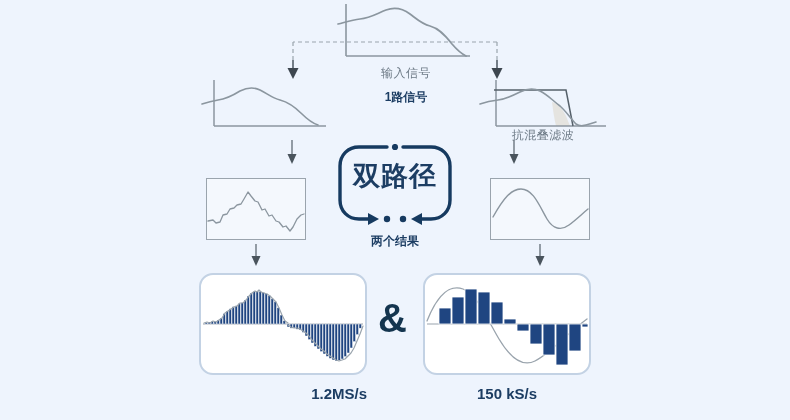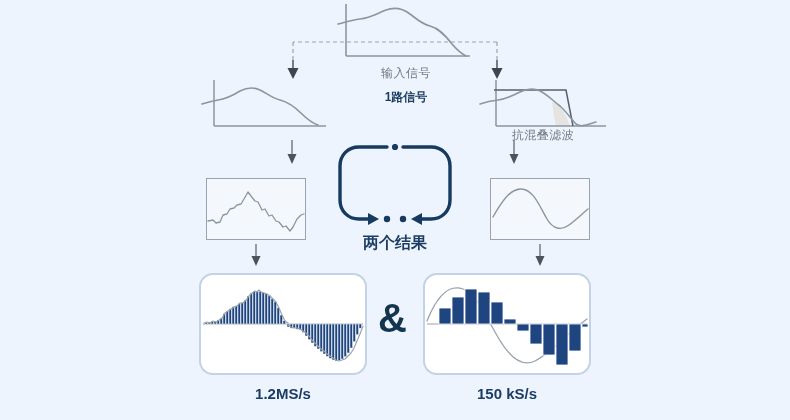--- a/index.html
+++ b/index.html
@@ -169,23 +169,24 @@
       <path d="M66,3 L94,3 C105,3 113,11 113,22 L113,56 C113,67 105,75 94,75 L85,75" stroke="#163a60" stroke-width="3.4" fill="none" stroke-linecap="round"></path>
 
       <circle cx="58" cy="3" r="3.1" fill="#163a60"></circle>
 
       <polygon points="31,69 31,81 42,75" fill="#163a60"></polygon>
       <polygon points="85,69 85,81 74,75" fill="#163a60"></polygon>
 
       <circle cx="50" cy="75" r="3.2" fill="#163a60"></circle>
       <circle cx="66" cy="75" r="3.2" fill="#163a60"></circle>
     </svg>
-  </div>
-
-  <div class="cap-dark" style="left:337px;top:233px;width:116px;font-size:16px;">两个结果</div>
+    <div class="btext">双路径</div>
+  </div>
+
+  <div class="cap-dark" style="left:337px;top:233px;width:116px;font-size:12px;">两个结果</div>
 
   <svg class="abs" style="left:246px;top:244px;" width="20" height="26">
     <path d="M10,0 L10,14" stroke="#6b757e" stroke-width="1.4" fill="none"></path>
     <polygon points="5.5,12 14.5,12 10,22" fill="#4a545d"></polygon>
   </svg>
   <svg class="abs" style="left:530px;top:244px;" width="20" height="26">
     <path d="M10,0 L10,14" stroke="#6b757e" stroke-width="1.4" fill="none"></path>
     <polygon points="5.5,12 14.5,12 10,22" fill="#4a545d"></polygon>
   </svg>
 
@@ -285,16 +286,16 @@
         <rect x="92" y="49" width="12" height="7.0"></rect>
         <rect x="105" y="49" width="12" height="20.0"></rect>
         <rect x="118" y="49" width="12" height="31.0"></rect>
         <rect x="131" y="49" width="12" height="41.0"></rect>
         <rect x="144" y="49" width="12" height="27.0"></rect>
         <rect x="157" y="49" width="6" height="3.0"></rect>
       </g>
     </svg>
   </div>
 
-  <div class="cap-dark" style="left:199px;top:385px;width:168px;text-align:center;font-size:15px;">1.2MS/s</div>
+  <div class="cap-dark" style="left:199px;top:385px;width:168px;text-align:right;font-size:15px;">1.2MS/s</div>
   <div class="cap-dark" style="left:423px;top:385px;width:168px;font-size:15px;">150 kS/s</div>
 
 </div>
 
 </body></html>

